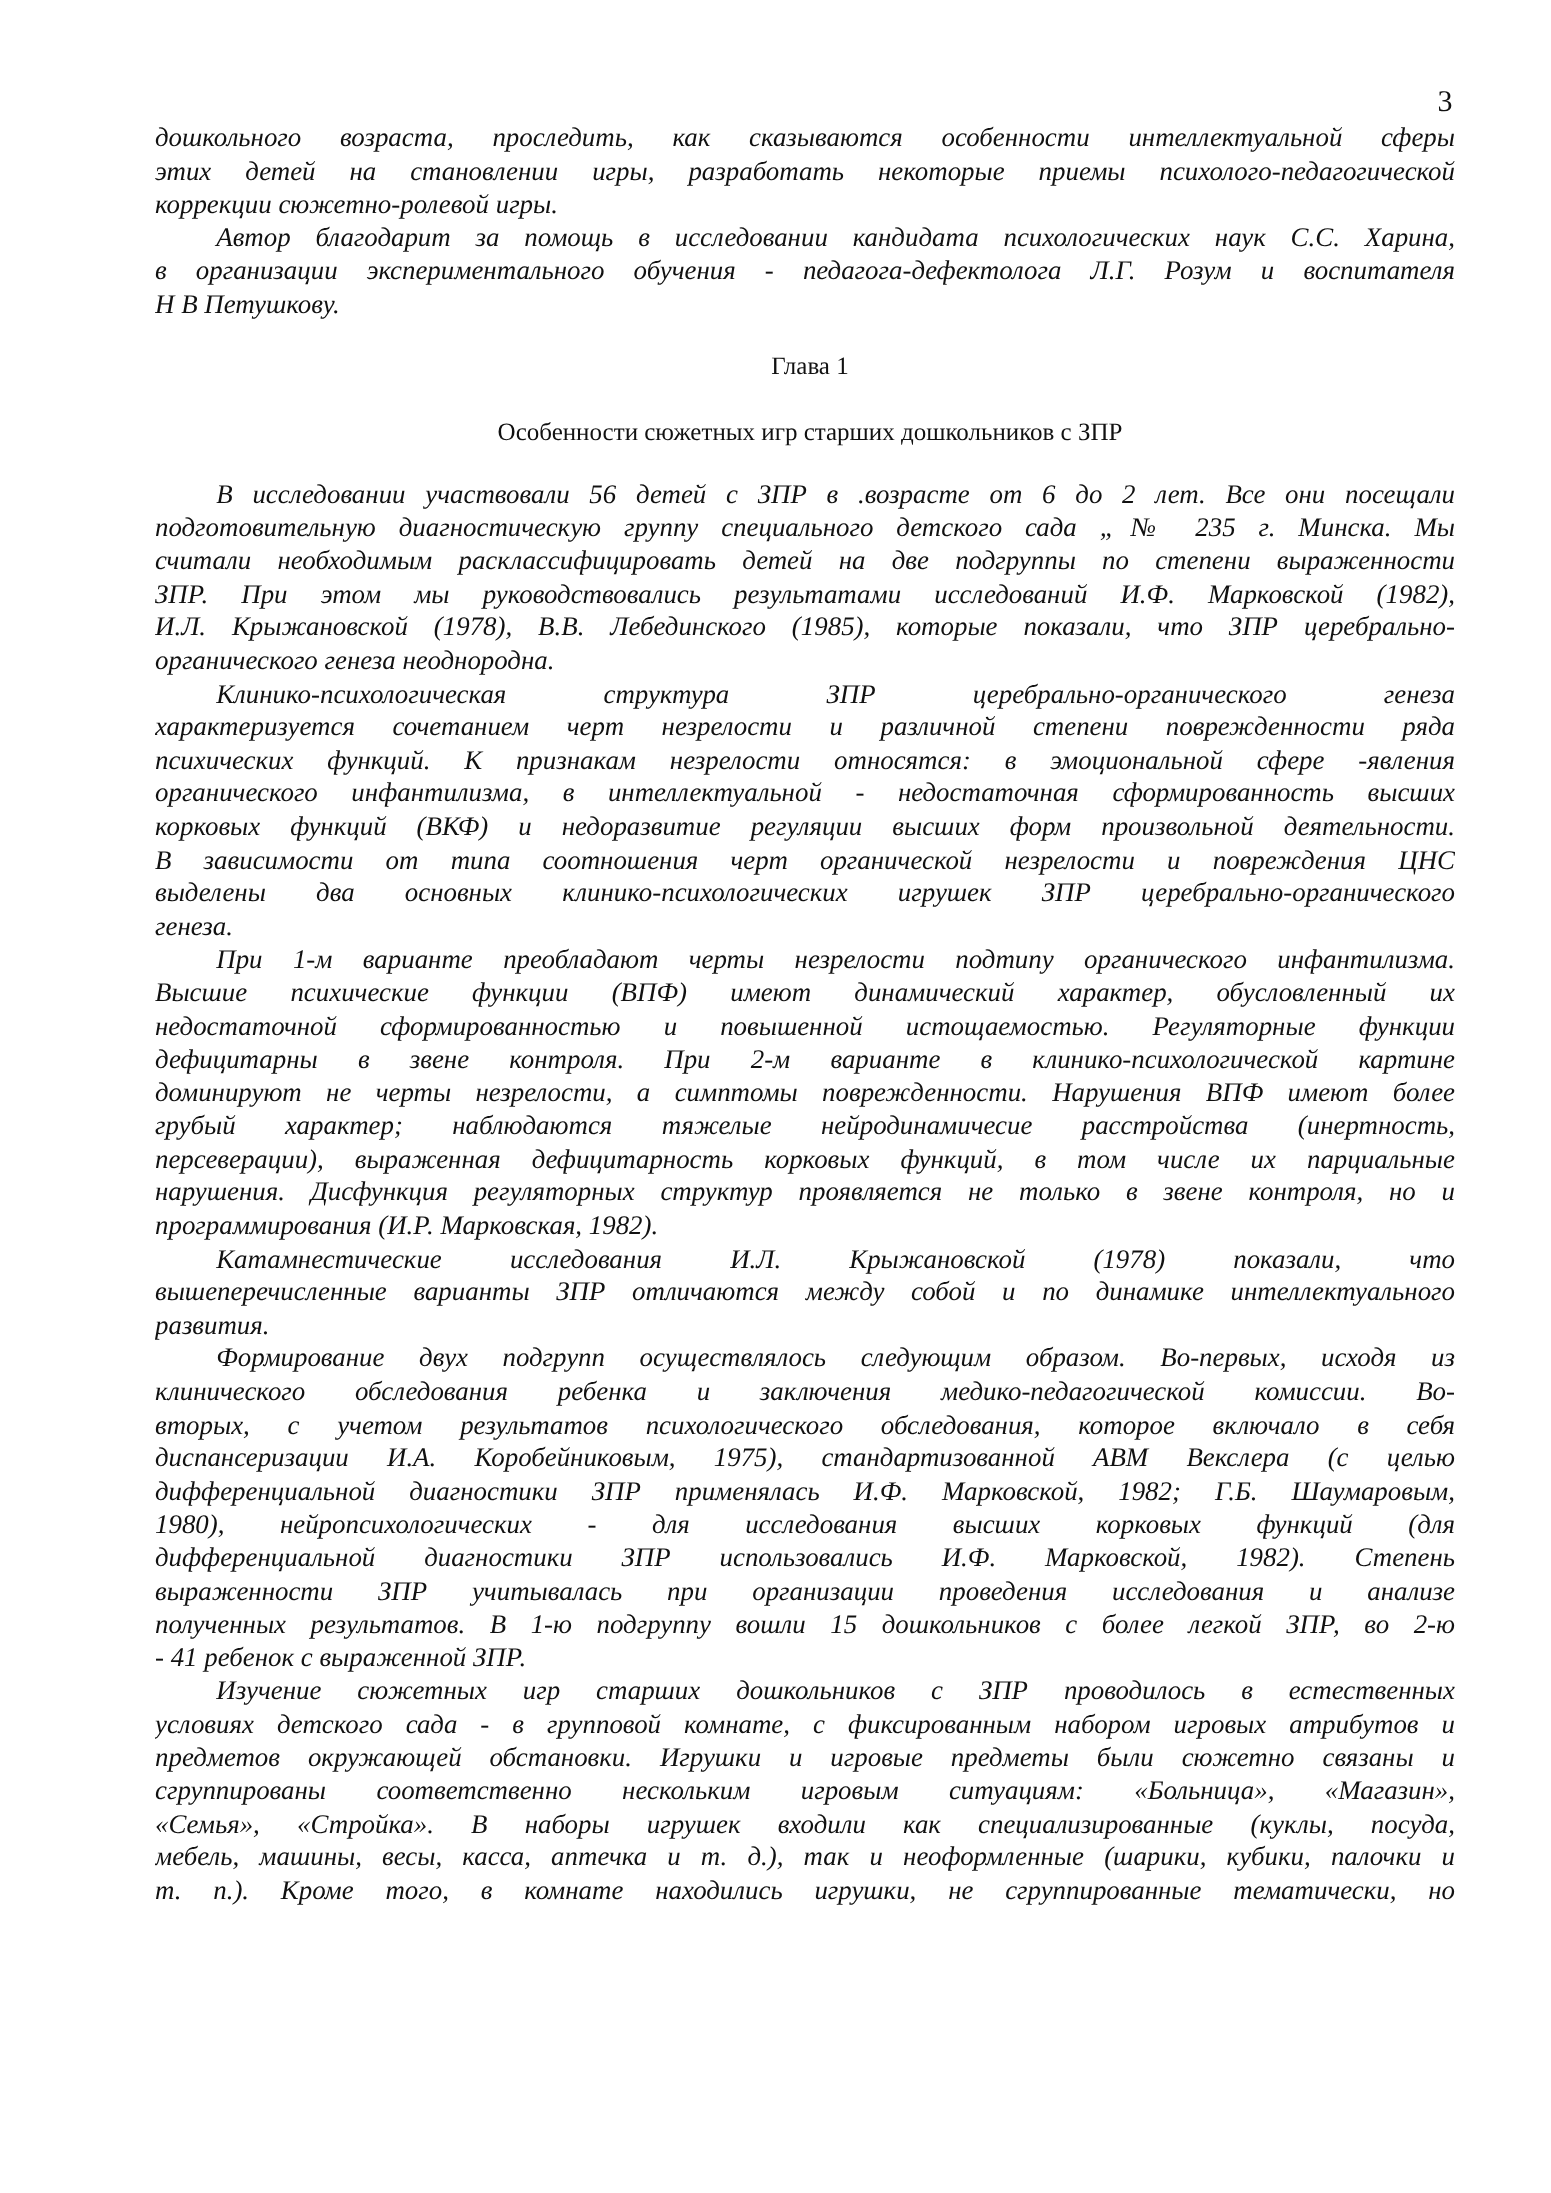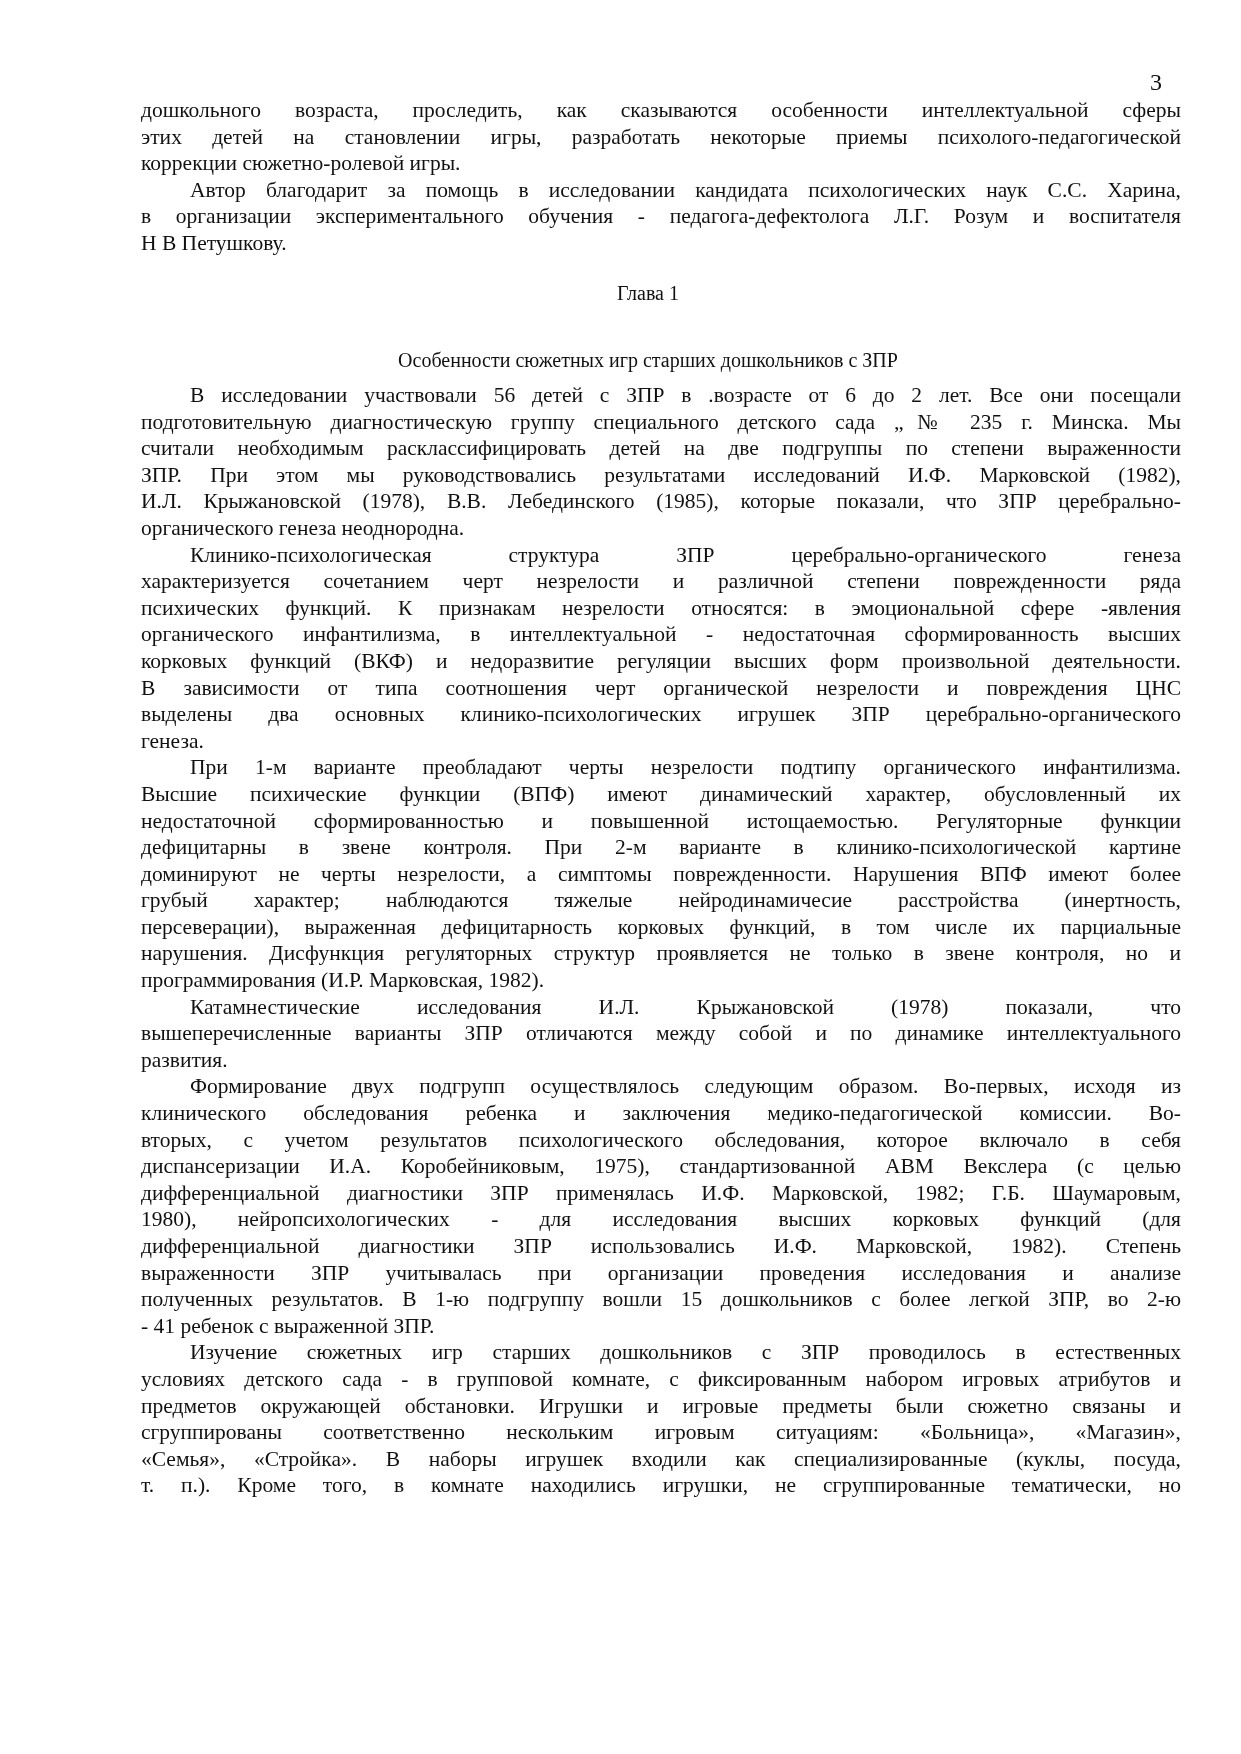--- a/index.html
+++ b/index.html
@@ -5,21 +5,21 @@
     html, body { margin: 0; padding: 0; background: #ffffff; }
     body { width: 1241px; height: 1754px; position: relative; overflow: hidden; }
     .page {
       position: absolute; left: 0; top: 0; width: 1241px; height: 1754px;
       background: #ffffff; color: #111111;
       font-family: "Liberation Serif", "DejaVu Serif", serif;
     }
     .page-number {
       position: absolute; top: 68px; left: 1150px; font-size: 24px; line-height: 28px;
     }
-    .block { position: absolute; left: 141px; width: 1040px; }
+    .block { position: absolute; left: 124px; width: 1040px; font-style: italic; }
     .line {
       display: block; font-size: 21.5px; line-height: 26.6px; height: 26.6px;
       white-space: nowrap; text-align: justify; text-align-last: justify;
       letter-spacing: 0; overflow: hidden;
     }
     .line.last { text-align-last: left; }
     .line.indent { padding-left: 49px; }
     .center {
       position: absolute; left: 128px; width: 1040px; text-align: center;
       font-size: 20px; line-height: 26.6px;
@@ -39,21 +39,21 @@
       <span class="line last">коррекции сюжетно-ролевой игры.</span>
     </div>
     <div>
       <span class="line indent">Автор благодарит за помощь в исследовании кандидата психологических наук С.С. Харина,</span>
       <span class="line">в организации экспериментального обучения  -  педагога-дефектолога Л.Г. Розум и воспитателя</span>
       <span class="line last">Н В Петушкову.</span>
     </div>
   </div>
 
   <div class="center" style="top:280px;">Глава 1</div>
-  <div class="center" style="top:347px;">Особенности сюжетных игр старших дошкольников с ЗПР</div>
+  <div class="center" style="top:333px;">Особенности сюжетных игр старших дошкольников с ЗПР</div>
 
   <div class="block" style="top:382px;">
     <div>
       <span class="line indent">В исследовании участвовали 56 детей с ЗПР в .возрасте от 6 до 2 лет. Все они посещали</span>
       <span class="line">подготовительную диагностическую группу специального детского сада „№ 235 г. Минска. Мы</span>
       <span class="line">считали необходимым расклассифицировать детей на две подгруппы по степени выраженности</span>
       <span class="line">ЗПР. При этом мы руководствовались результатами исследований И.Ф. Марковской (1982),</span>
       <span class="line">И.Л. Крыжановской (1978), В.В. Лебединского (1985), которые показали, что ЗПР церебрально-</span>
       <span class="line last">органического генеза неоднородна.</span>
     </div>
@@ -94,17 +94,18 @@
       <span class="line">выраженности ЗПР учитывалась при организации проведения исследования и анализе</span>
       <span class="line">полученных результатов. В 1-ю подгруппу вошли 15 дошкольников с более легкой ЗПР, во 2-ю</span>
       <span class="line last">- 41 ребенок с выраженной ЗПР.</span>
     </div>
     <div>
       <span class="line indent">Изучение сюжетных игр старших дошкольников с ЗПР проводилось в естественных</span>
       <span class="line">условиях детского сада - в групповой комнате, с фиксированным набором игровых атрибутов и</span>
       <span class="line">предметов окружающей обстановки. Игрушки и игровые предметы были сюжетно связаны и</span>
       <span class="line">сгруппированы соответственно нескольким игровым ситуациям: «Больница», «Магазин»,</span>
       <span class="line">«Семья», «Стройка». В наборы игрушек входили как специализированные (куклы, посуда,</span>
+      <span class="line">мебель, машины, весы, касса, аптечка и т. д.), так и неоформленные (шарики, кубики, палочки и</span>
       <span class="line">т. п.). Кроме того, в комнате находились игрушки, не сгруппированные тематически, но</span>
     </div>
   </div>
 
 </div>
 
 </body></html>

